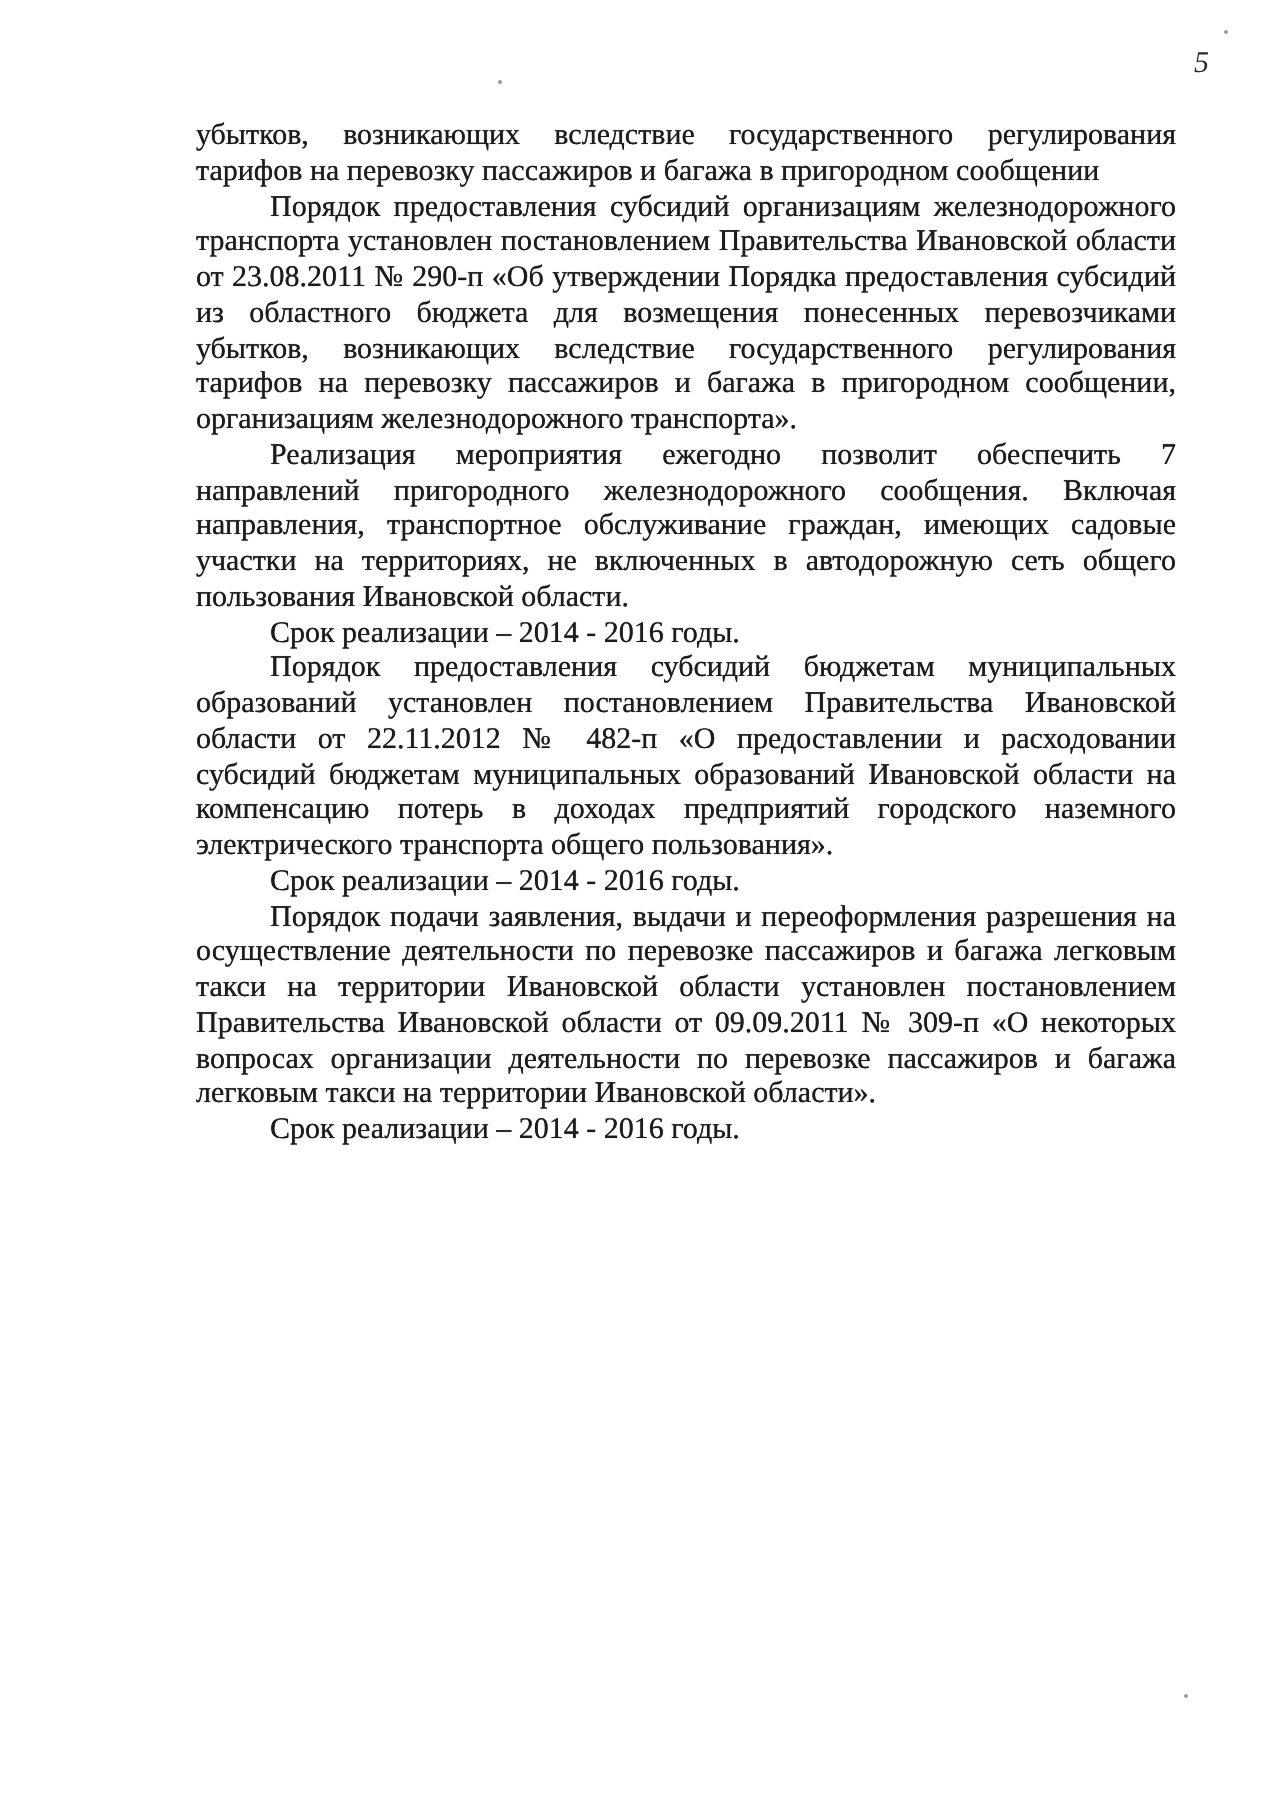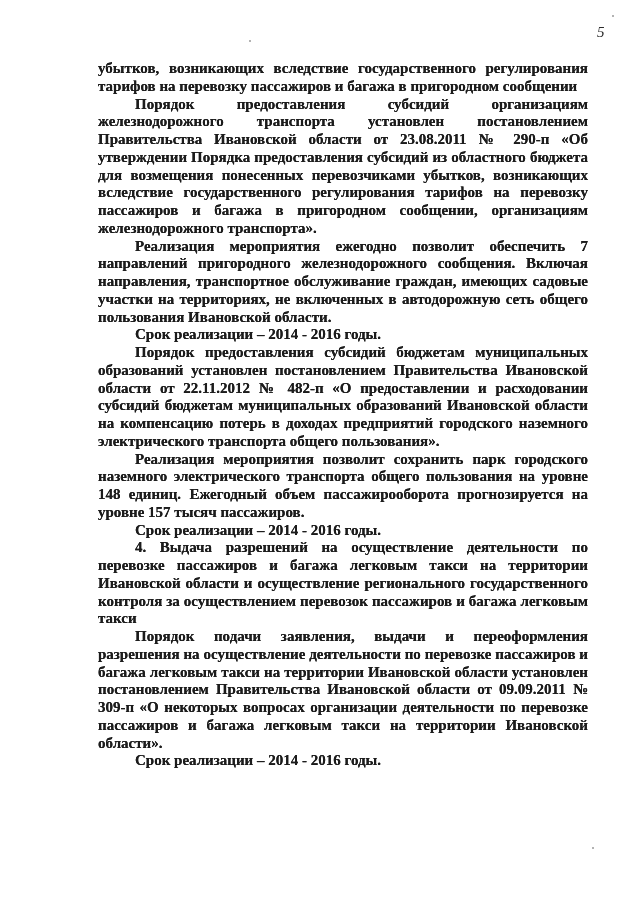--- a/index.html
+++ b/index.html
@@ -32,21 +32,20 @@
     font-size: 15px;
     line-height: 17.75px;
     color: #1c1c1c;
     text-align: justify;
     text-shadow: 0 0 0.35px #1c1c1c;
   }
   .doc-body p {
     margin: 0;
     padding: 0;
     text-indent: 37px;
-    font-weight: bold;
   }
   .doc-body p.no-indent {
     text-indent: 0;
   }
   .speck {
     position: absolute;
     background: #9a9a9a;
     border-radius: 50%;
   }
   .speck.s1 { left: 249px; top: 40px; width: 2px; height: 2px; }
@@ -58,23 +57,21 @@
 
 <div class="page">
   <div class="page-number">5</div>
 
   <div class="doc-body">
       <p class="no-indent">убытков, возникающих вследствие государственного регулирования тарифов на перевозку пассажиров и багажа в пригородном сообщении</p>
       <p class="">Порядок предоставления субсидий организациям железнодорожного транспорта установлен постановлением Правительства Ивановской области от 23.08.2011 № 290-п «Об утверждении Порядка предоставления субсидий из областного бюджета для возмещения понесенных перевозчиками убытков, возникающих вследствие государственного регулирования тарифов на перевозку пассажиров и багажа в пригородном сообщении, организациям железнодорожного транспорта».</p>
       <p class="">Реализация мероприятия ежегодно позволит обеспечить 7 направлений пригородного железнодорожного сообщения. Включая направления, транспортное обслуживание граждан, имеющих садовые участки на территориях, не включенных в автодорожную сеть общего пользования Ивановской области.</p>
       <p class="">Срок реализации – 2014 - 2016 годы.</p>
       <p class="">Порядок предоставления субсидий бюджетам муниципальных образований установлен постановлением Правительства Ивановской области от 22.11.2012 № 482-п «О предоставлении и расходовании субсидий бюджетам муниципальных образований Ивановской области на компенсацию потерь в доходах предприятий городского наземного электрического транспорта общего пользования».</p>
-      <p class="">Реализация мероприятия позволит сохранить парк городского наземного электрического транспорта общего пользования на уровне 148 единиц. Ежегодный объем пассажирооборота прогнозируется на уровне 157 тысяч пассажиров.</p>
       <p class="">Срок реализации – 2014 - 2016 годы.</p>
-      <p class="">4. Выдача разрешений на осуществление деятельности по перевозке пассажиров и багажа легковым такси на территории Ивановской области и осуществление регионального государственного контроля за осуществлением перевозок пассажиров и багажа легковым такси</p>
       <p class="">Порядок подачи заявления, выдачи и переоформления разрешения на осуществление деятельности по перевозке пассажиров и багажа легковым такси на территории Ивановской области установлен постановлением Правительства Ивановской области от 09.09.2011 № 309-п «О некоторых вопросах организации деятельности по перевозке пассажиров и багажа легковым такси на территории Ивановской области».</p>
       <p class="">Срок реализации – 2014 - 2016 годы.</p>
     </div>
 
   <div class="speck s1"></div>
   <div class="speck s2"></div>
   <div class="speck s3"></div>
 </div>
 
 </body></html>

